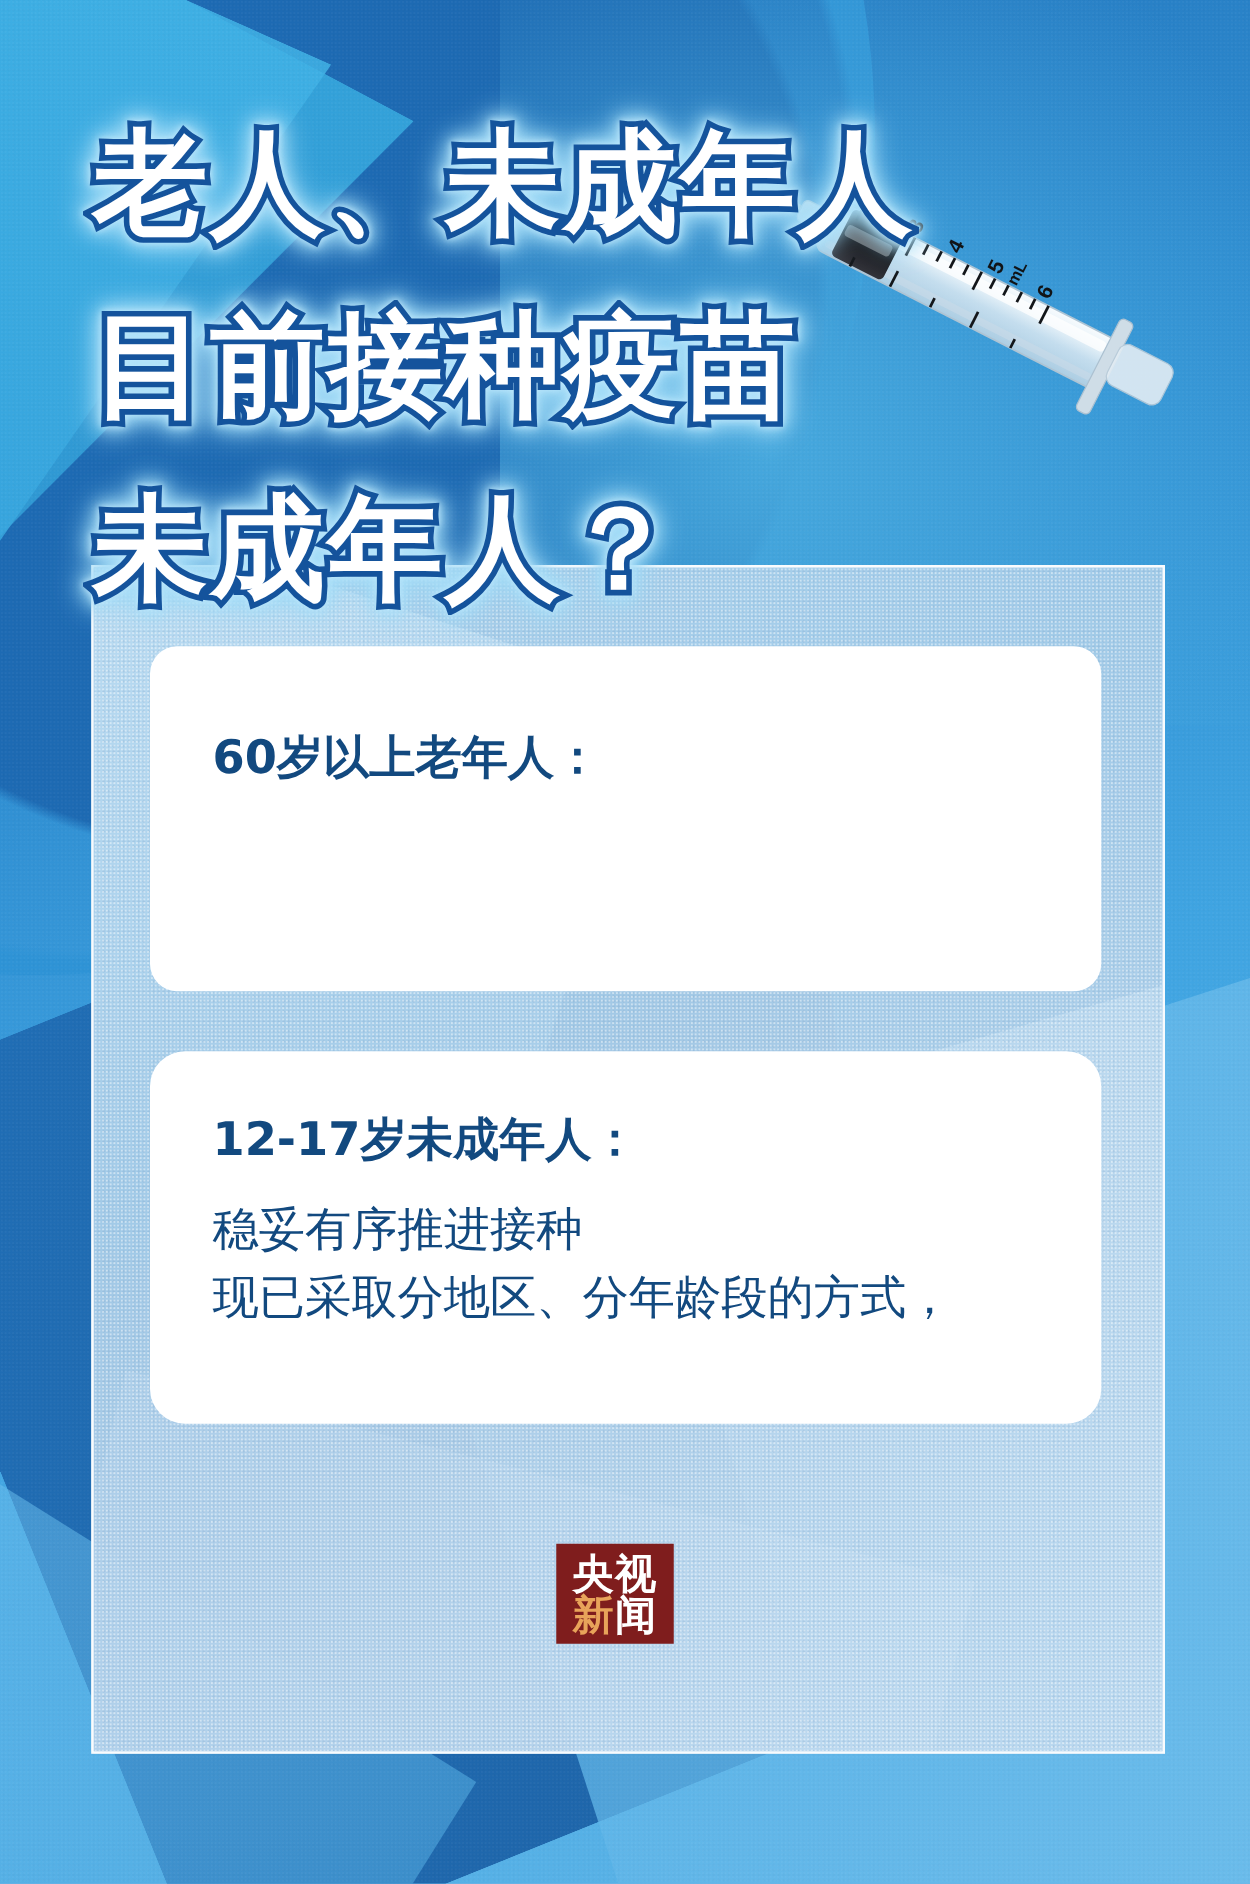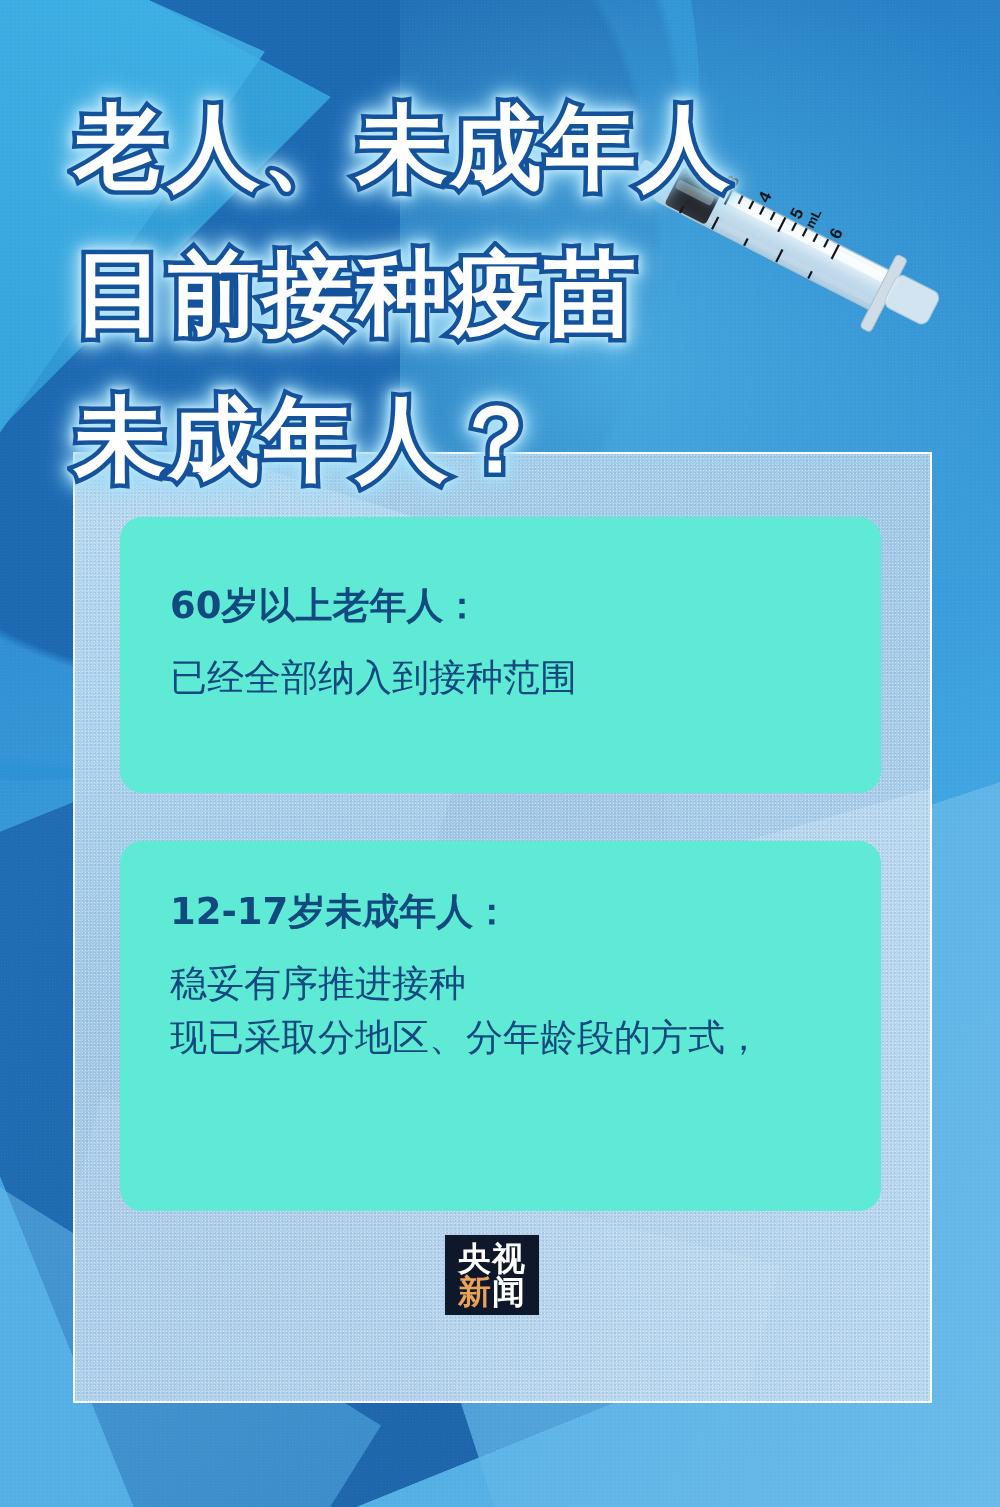--- a/index.html
+++ b/index.html
@@ -133,25 +133,25 @@
     transform:rotate(-16deg);transform-origin:top right;
   }
   .panel-wedge3{
     position:absolute;left:-100px;bottom:-200px;width:700px;height:520px;
     background:linear-gradient(30deg,rgba(172,205,234,.6),rgba(205,228,245,.25));
     transform:rotate(14deg);transform-origin:bottom left;
   }
 
   
   .card{
-    position:absolute;background:#5eead4;border-radius:22px;
+    position:absolute;background:#ffffff;border-radius:22px;
     z-index:7;
   }
   #card-elderly{ left:120px;top:517px;width:761px;height:276px; }
-  #card-minor  { left:120px;top:841px;width:761px;height:370px; }
+  #card-minor  { left:120px;top:841px;width:761px;height:298px;border-radius:28px; }
 
   .card-inner{ position:absolute;left:50px;top:0;right:28px; }
   #card-elderly .card-inner{ top:66px; }
   #card-minor   .card-inner{ top:48px; }
 
   .card-head{
     font-family:"DejaVu Sans","Liberation Sans",sans-serif;
     font-weight:bold;font-size:37px;line-height:46px;
     color:#12497f;letter-spacing:0px;white-space:nowrap;
   }
@@ -160,21 +160,21 @@
     font-weight:normal;font-size:37px;line-height:54px;
     color:#12497f;letter-spacing:0px;
   }
   #card-elderly .card-body{ margin-top:22px; }
   #card-minor   .card-body{ margin-top:22px; }
   .card-body .bline{ display:block;white-space:nowrap; }
 
   
   .logo{
     position:absolute;left:445px;top:1235px;width:94px;height:80px;
-    background:#0f172a;z-index:8;
+    background:#7f1d1d;z-index:8;
     display:flex;flex-direction:column;align-items:center;justify-content:center;
     padding:6px 0;box-sizing:border-box;
   }
   .logo-row{
     display:flex;align-items:center;justify-content:center;line-height:1;
     font-family:"DejaVu Sans","Liberation Sans",sans-serif;
     font-weight:bold;font-size:33px;letter-spacing:1px;
   }
   .logo-row .w{ color:#ffffff; }
   .logo-row .o{ color:#e8a35a; }
@@ -279,23 +279,20 @@
   <div class="panel">
     <div class="panel-wedge1"></div>
     <div class="panel-wedge2"></div>
     <div class="panel-wedge3"></div>
     <div class="panel-tex"></div>
   </div>
 
   <div class="card" id="card-elderly">
     <div class="card-inner">
       <div class="card-head">60岁以上老年人：</div>
-      <div class="card-body">
-        <span class="bline">已经全部纳入到接种范围</span>
-      </div>
     </div>
   </div>
 
   <div class="card" id="card-minor">
     <div class="card-inner">
       <div class="card-head">12-17岁未成年人：</div>
       <div class="card-body">
         <span class="bline">稳妥有序推进接种</span>
         <span class="bline">现已采取分地区、分年龄段的方式，</span>
       </div>

